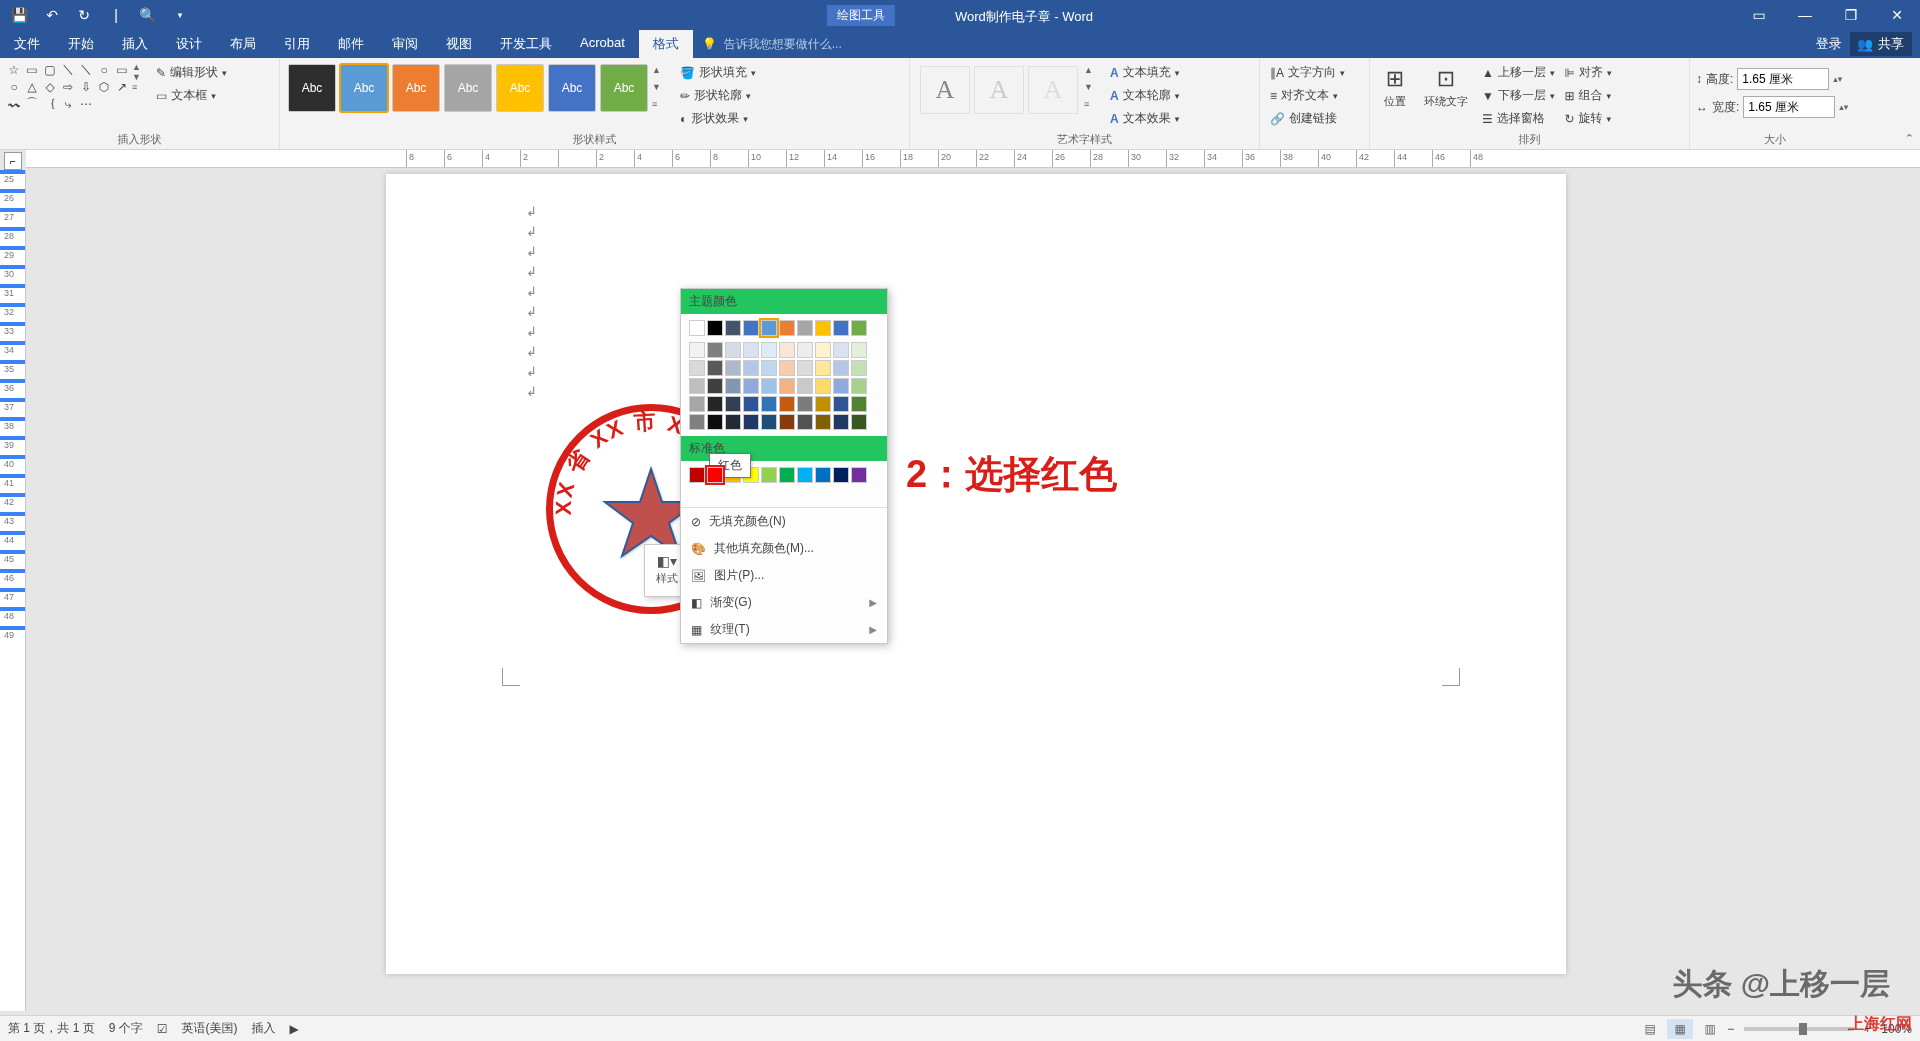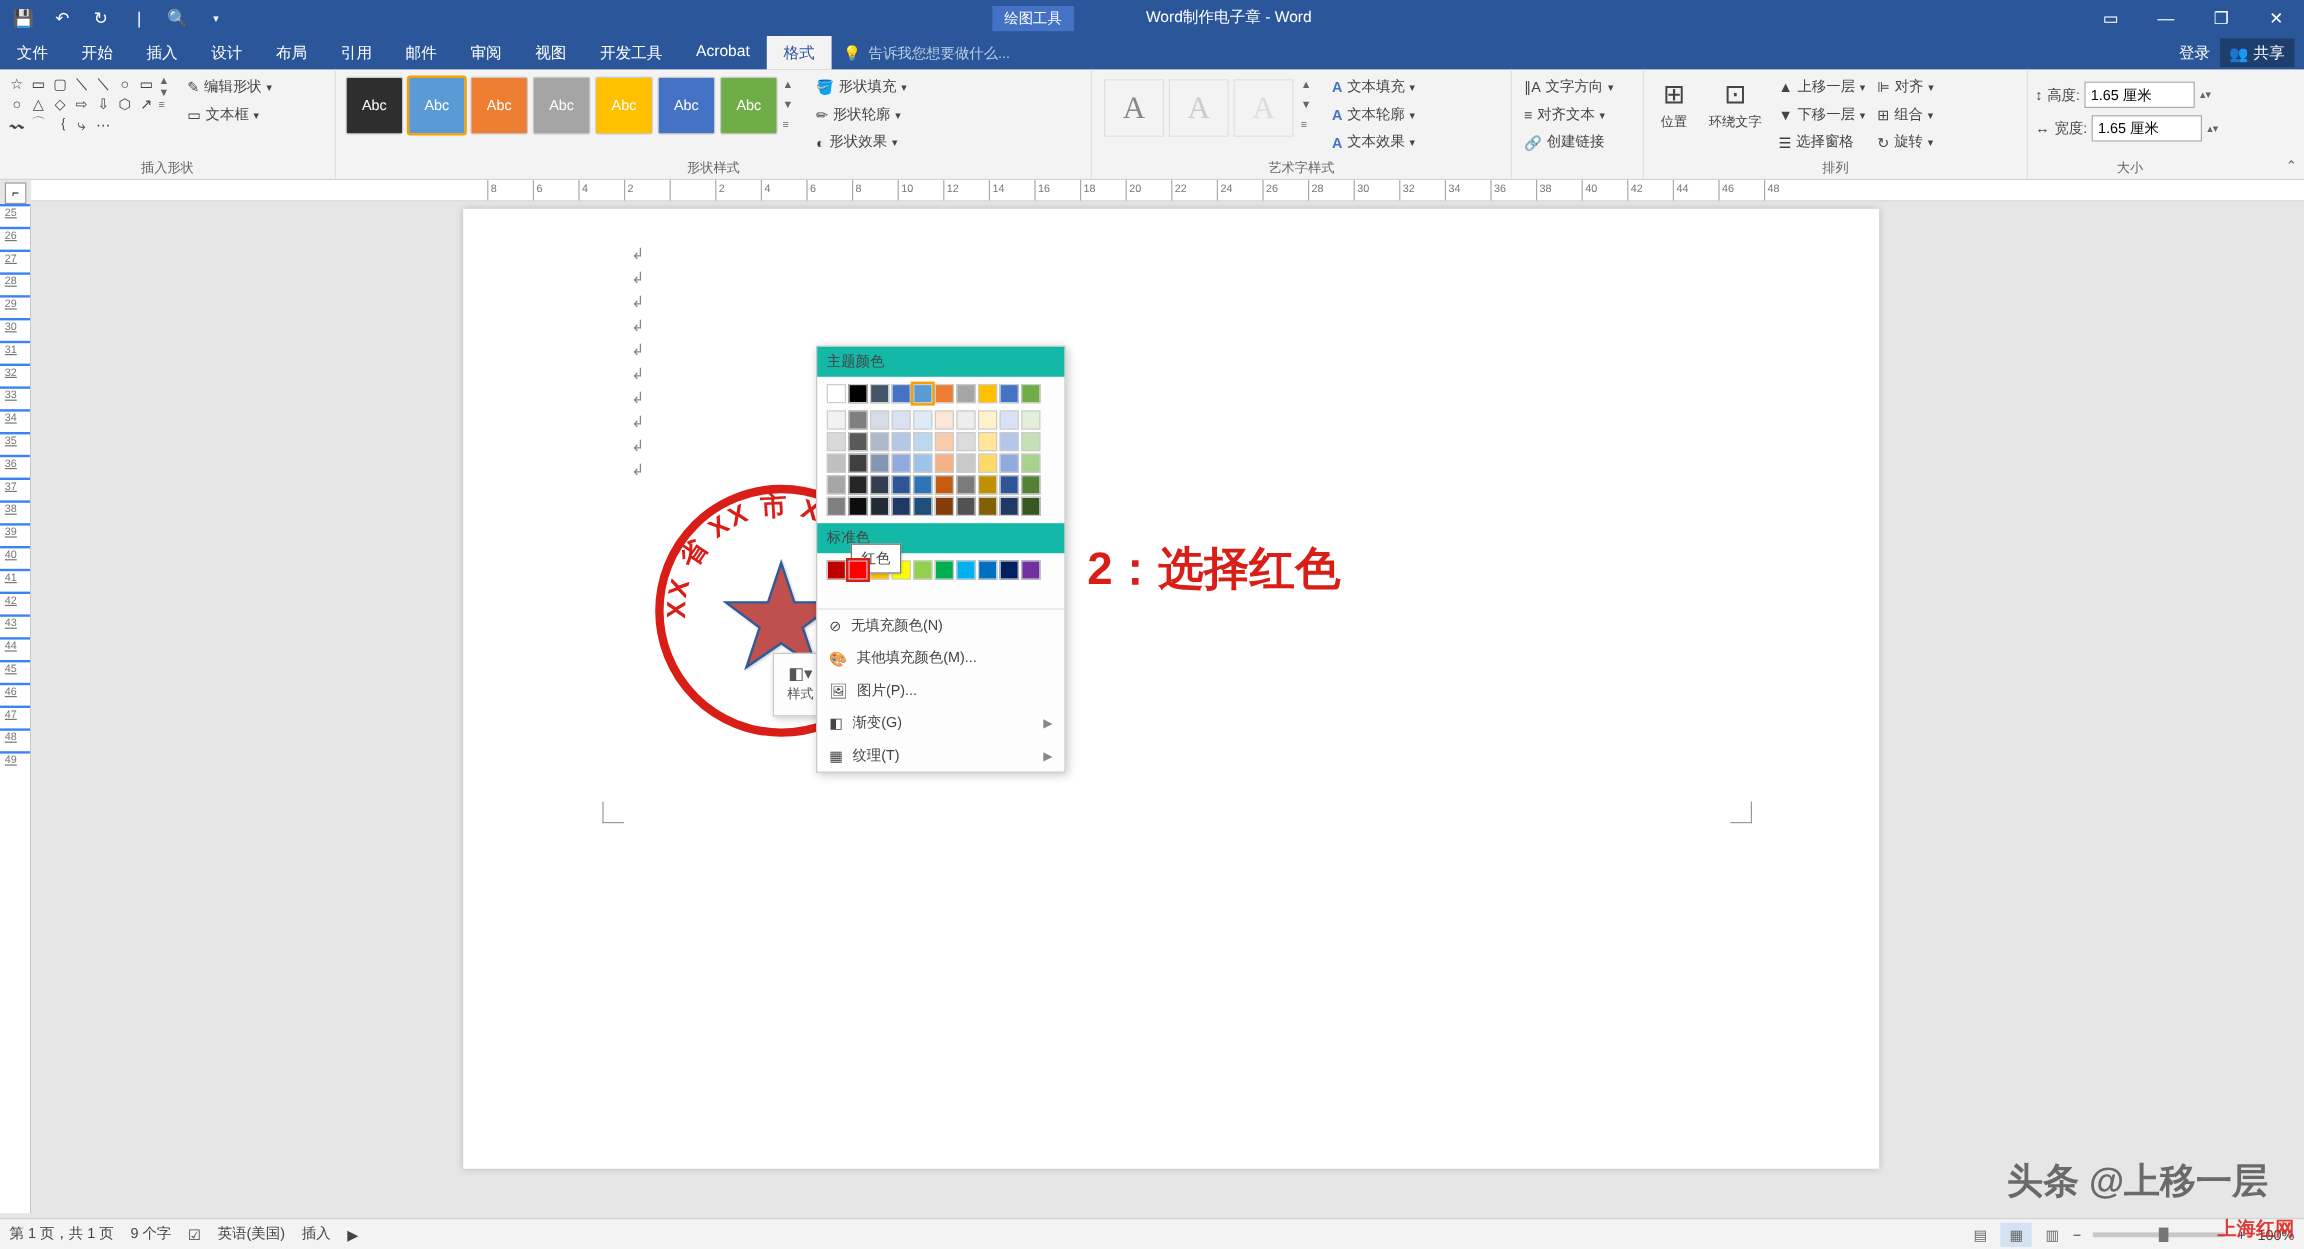--- a/index.html
+++ b/index.html
@@ -2,21 +2,21 @@
 <html><head>
 <meta charset="utf-8">
 <style>
 * { margin: 0; padding: 0; box-sizing: border-box; font-family: "Microsoft YaHei", "Segoe UI", sans-serif; }
 body { background: #e6e6e6; overflow: hidden; width: 1920px; height: 1041px; position: relative; }
 
 
 .titlebar { background: #2b579a; height: 30px; display: flex; align-items: center; color: #fff; font-size: 12px; position: relative; }
 .qat { display: flex; align-items: center; gap: 8px; padding-left: 8px; }
 .qat-btn { width: 24px; height: 24px; display: flex; align-items: center; justify-content: center; color: #fff; font-size: 14px; }
-.title-center { position: absolute; left: 50%; transform: translateX(-50%); display: flex; align-items: flex-start; gap: 60px; }
+.title-center { position: absolute; left: 50%; transform: translateX(-50%); display: flex; align-items: flex-end; gap: 60px; }
 .drawing-tools { background: #4472c4; padding: 2px 10px; font-size: 12px; }
 .doc-title { font-size: 13px; }
 .window-controls { margin-left: auto; display: flex; }
 .win-btn { width: 46px; height: 30px; display: flex; align-items: center; justify-content: center; font-size: 14px; }
 
 
 .menubar { background: #2b579a; height: 28px; display: flex; align-items: stretch; color: #fff; font-size: 13px; }
 .menu-tab { padding: 5px 14px; cursor: pointer; }
 .menu-tab.active { background: #f3f3f3; color: #2b579a; }
 .menu-tab.format { background: #4472c4; }
@@ -49,21 +49,21 @@
 .size-input { width: 92px; height: 22px; border: 1px solid #ababab; background: #fff; font-size: 12px; padding: 0 4px; }
 
 .collapse-ribbon { position: absolute; right: 6px; bottom: 4px; font-size: 11px; color: #666; }
 
 
 .ruler-h { background: #fff; border-bottom: 1px solid #c8c8c8; height: 18px; margin-left: 26px; position: relative; font-size: 9px; color: #777; overflow: hidden; }
 .ruler-h-inner { position: absolute; left: 380px; top: 0; display: flex; }
 .ruler-tick { width: 38px; border-left: 1px solid #aaa; height: 18px; position: relative; }
 .ruler-tick span { position: absolute; left: 2px; top: 2px; }
 .ruler-v { position: absolute; left: 0; top: 170px; width: 26px; background: #fff; border-right: 1px solid #c8c8c8; bottom: 30px; font-size: 9px; color: #777; }
-.ruler-v-tick { height: 19px; border-top: 2px solid #3b82f6; padding-left: 4px; text-decoration: underline; }
+.ruler-v-tick { height: 19px; border-top: 4px solid #3b82f6; padding-left: 4px; }
 .tab-selector { position: absolute; left: 4px; top: 152px; width: 18px; height: 18px; background: #fff; border: 1px solid #999; font-size: 10px; display: flex; align-items: center; justify-content: center; }
 
 
 .doc-scroll { position: absolute; left: 26px; top: 168px; right: 0; bottom: 30px; background: #e6e6e6; overflow: hidden; }
 .page { position: absolute; left: 360px; top: 6px; width: 1180px; height: 800px; background: #fff; box-shadow: 0 0 6px rgba(0,0,0,.2); }
 
 
 .stamp-ring { position: absolute; left: 160px; top: 230px; width: 210px; height: 210px; border: 7px solid #d91e18; border-radius: 50%; }
 .stamp-text { position: absolute; left: 165px; top: 235px; width: 200px; height: 200px; }
 .stamp-arc { font-family: "SimSun"; font-size: 22px; fill: #d91e18; font-weight: bold; letter-spacing: 2px; }
@@ -71,21 +71,21 @@
 .star svg { filter: drop-shadow(1px 1px 1px rgba(0,0,0,.2)); }
 
 
 .mini-toolbar { position: absolute; left: 258px; top: 370px; background: #fdfdfd; border: 1px solid #c8c8c8; box-shadow: 2px 2px 6px rgba(0,0,0,.2); display: flex; padding: 4px; gap: 2px; }
 .mini-btn { width: 36px; display: flex; flex-direction: column; align-items: center; font-size: 11px; color: #555; padding: 2px; }
 .mini-btn.highlighted { border: 2px solid #d91e18; background: #fce8e6; }
 .mini-icon { width: 24px; height: 20px; display: flex; align-items: center; justify-content: center; font-size: 14px; }
 
 
 .color-popup { position: absolute; left: 294px; top: 114px; width: 208px; background: #fdfdfd; border: 1px solid #c8c8c8; box-shadow: 2px 2px 8px rgba(0,0,0,.25); font-size: 12px; color: #444; z-index: 10; }
-.color-section-title { padding: 4px 8px; background: #14b8a6; font-size: 12px; }
+.color-section-title { padding: 4px 8px; background: #22c55e; font-size: 12px; }
 .color-grid { display: grid; grid-template-columns: repeat(10, 16px); gap: 2px; padding: 6px 8px; }
 .color-cell { width: 16px; height: 16px; border: 1px solid #ccc; }
 .color-cell.selected { outline: 2px solid #f2a100; z-index: 1; }
 .color-cell.red-highlight { outline: 2px solid #d91e18; z-index: 2; }
 .color-tooltip { position: absolute; background: #fff; border: 1px solid #767676; padding: 3px 8px; font-size: 12px; box-shadow: 1px 1px 3px rgba(0,0,0,.2); }
 .color-menu-item { display: flex; align-items: center; gap: 8px; padding: 5px 10px; }
 .menu-arrow { margin-left: auto; color: #888; font-size: 10px; }
 
 
 .annotation { position: absolute; font-family: "SimHei", sans-serif; font-size: 38px; color: #d91e18; font-weight: bold; white-space: nowrap; }

